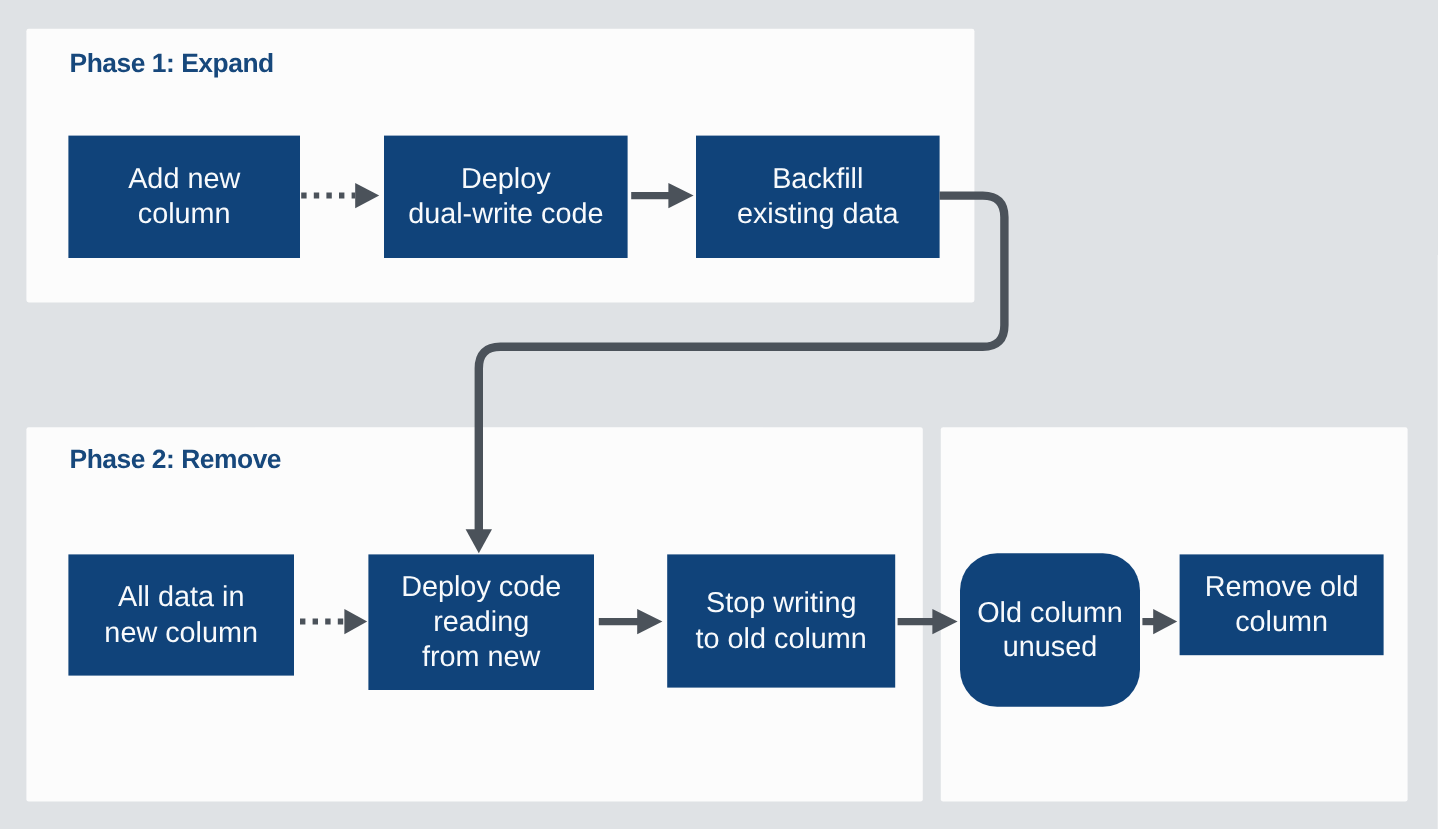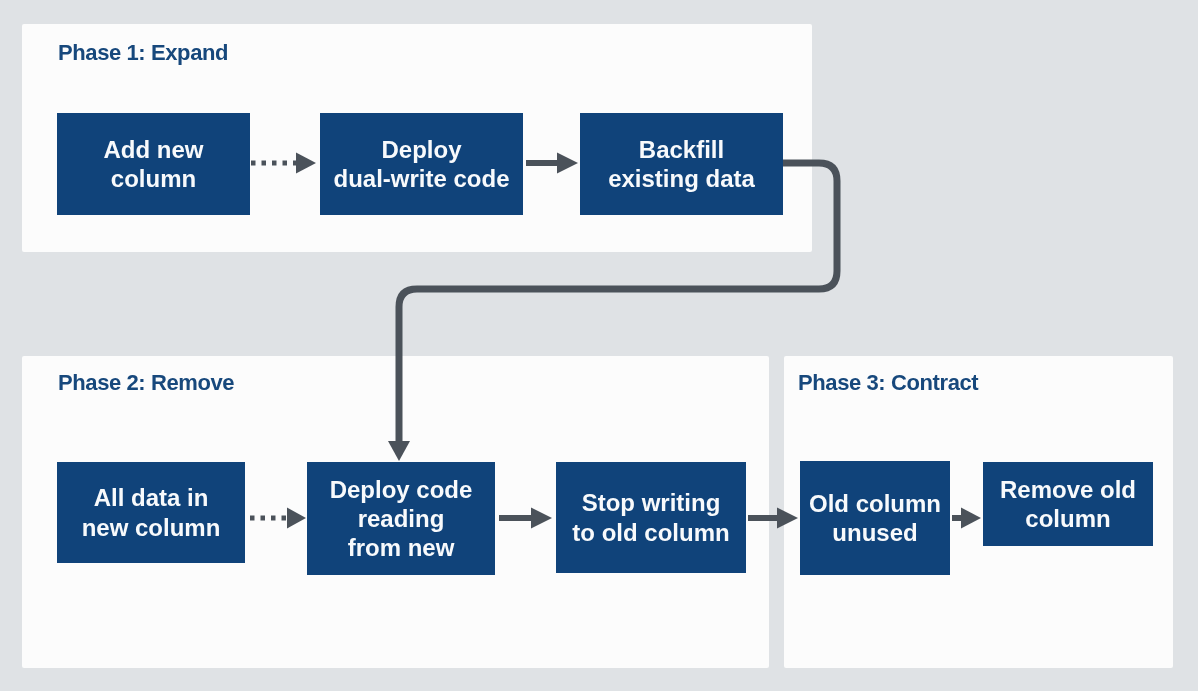--- a/index.html
+++ b/index.html
@@ -35,36 +35,36 @@
   #title3 { left: 798px; top: 370px; }
 
   .node {
     position: absolute;
     background: var(--box, #10437a);
     color: var(--boxtext, #f8fafc);
     display: flex;
     align-items: center;
     justify-content: center;
     text-align: center;
-    font-weight: 700;
+    font-weight: 400;
     font-size: 24px;
     line-height: 1.22;
   }
   .node-label { white-space: pre-line; }
 
   
   #b11 { left: 57px;  top: 113px; width: 193px; height: 102px; }
   #b12 { left: 320px; top: 113px; width: 203px; height: 102px; }
   #b13 { left: 580px; top: 113px; width: 203px; height: 102px; }
   
   #b21 { left: 57px;  top: 462px; width: 188px; height: 101px; }
   #b22 { left: 307px; top: 462px; width: 188px; height: 113px; }
   #b23 { left: 556px; top: 462px; width: 190px; height: 111px; }
   
-  #b31 { left: 800px; top: 461px; width: 150px; height: 114px; }
+  #b31 { left: 800px; top: 461px; width: 150px; height: 128px; border-radius: 31px; }
   #b32 { left: 983px; top: 462px; width: 170px; height: 84px; }
 
   svg.overlay {
     position: absolute;
     left: 0; top: 0;
     width: 1198px; height: 691px;
     pointer-events: none;
   }
   .connector { stroke: var(--arrow, #4b525a); fill: none; stroke-linecap: butt; }
   .solid  { stroke-width: 6; }
@@ -76,21 +76,20 @@
 <body>
 
 <div class="canvas">
 
   <section class="panel" id="panel1"></section>
   <section class="panel" id="panel2"></section>
   <section class="panel" id="panel3"></section>
 
   <h2 class="phase-title" id="title1">Phase 1: Expand</h2>
   <h2 class="phase-title" id="title2">Phase 2: Remove</h2>
-  <h2 class="phase-title" id="title3">Phase 3: Contract</h2>
 
   <div class="node" id="b11">
     <span class="node-label">Add new
 column</span>
   </div>
   <div class="node" id="b13">
     <span class="node-label">Backfill
 existing data</span>
   </div>
   <div class="node" id="b12">

